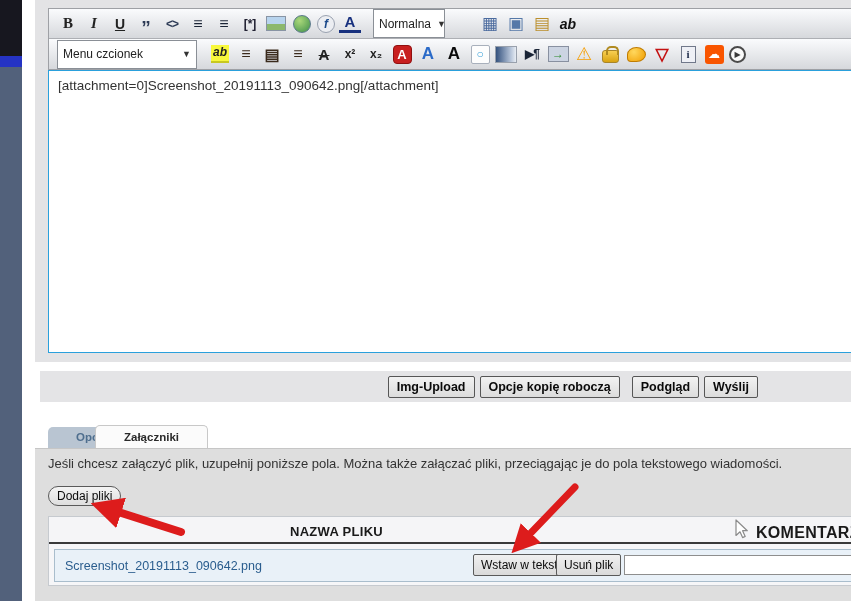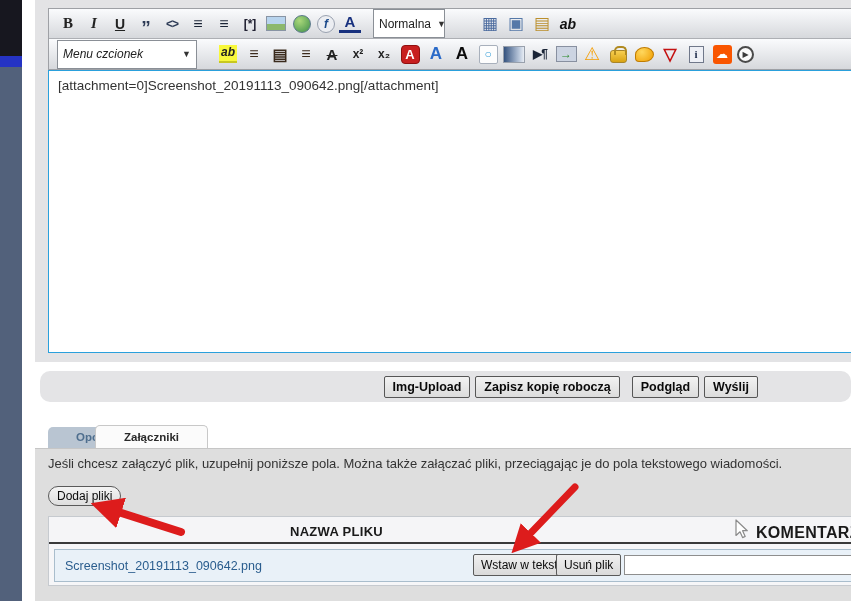--- a/index.html
+++ b/index.html
@@ -40,21 +40,21 @@
     border:1px solid #9aa2b0; color:#1c4a8a; font-style:italic; font-weight:bold; font-size:12px; }
   .ic-fontcolor { color:#17307e; font-weight:bold; font-size:15px; border-bottom:3px solid #17307e; line-height:1.05; height:auto; }
   .ic-table { color:#4a6a9e; font-size:17px; }
   .ic-copy  { color:#5578a8; font-size:17px; }
   .ic-paste { color:#bb8f2c; font-size:17px; }
   .ic-ab { font-weight:bold; font-style:italic; font-size:14px; color:#111; }
   .sel { height:29px; background:#fff; border:1px solid #8a8f96; display:flex; align-items:center;
     justify-content:space-between; font-size:12px; color:#222; padding:0 5px; cursor:pointer; }
   .sel .arr { font-size:9px; color:#333; margin-left:6px; }
   .sel-format { width:72px; margin-left:8px; }
-  .sel-font { width:140px; margin-right:16px;font-style:italic; }
+  .sel-font { width:140px; margin-right:8px; }
   .gap-lg { margin-left:30px; }
   .ic-hl { background:#f8f83c; font-weight:bold; font-style:italic; font-size:12px; padding:0 2px;
     border-bottom:2px solid #c8c820; height:18px; }
   .ic-align { color:#3a2a1c; font-size:16px; font-weight:bold; }
   .ic-strike { text-decoration:line-through; font-weight:bold; font-size:15px; }
   .ic-supsub { font-weight:bold; font-size:12px; }
   .ic-ared { background:#c81f1f; color:#fff; font-weight:bold; border-radius:4px;
     width:19px; height:19px; min-width:19px; font-size:13px; border:1px solid #901010; }
   .ic-ablue { color:#2a6ac8; font-weight:bold; font-size:17px; }
   .ic-ablack { color:#0a0a0a; font-weight:900; font-size:17px; }
@@ -80,21 +80,21 @@
   .ic-play { width:17px; height:17px; min-width:17px; border:2px solid #4a4a4a; border-radius:50%;
     color:#3a3a3a; font-size:8px; background:#fafafa; }
 
   
   .msg-area { position:absolute; left:48px; top:70px; width:812px; height:283px;
     border:1px solid #2aa0dc; background:#fff; color:#333; font-family:"Liberation Sans", sans-serif;
     font-size:13.5px; padding:7px 9px; resize:none; outline:none; }
 
   
   .actions-panel { position:absolute; left:40px; top:371px; width:811px; height:31px; background:#e4e4e6;
-    display:flex; align-items:center; justify-content:flex-end; gap:5px; padding-right:93px;border-radius:10px; }
+    display:flex; align-items:center; justify-content:flex-end; gap:5px; padding-right:93px; }
   .pbtn { background:linear-gradient(#f2f2f2,#dcdcdc); border:1px solid #565656; border-radius:2px;
     font-weight:bold; font-size:12.5px; color:#0a0a0a; padding:3px 8px; cursor:pointer;
     font-family:"Liberation Sans", sans-serif; }
   .pbtn.gap { margin-right:7px; }
 
   
   .tab { position:absolute; border-radius:5px 5px 0 0; font-weight:bold; font-size:11.5px;
     padding:0 28px; cursor:pointer; }
   .tab-opcje { left:48px; top:427px; height:21px; line-height:21px; background:#b9c5d2; color:#4e6e8e; }
   .tab-zal { left:95px; top:425px; height:23px; line-height:23px; background:#fbfbfb;
@@ -211,21 +211,21 @@
         <span class="ic ic-sc">☁</span>
       </span>
     <span class="ic ic-play">▶</span>
   </div>
 </div>
 
 <textarea class="msg-area" spellcheck="false" style="">[attachment=0]Screenshot_20191113_090642.png[/attachment]</textarea>
 
 <div class="actions-panel">
   <button class="pbtn">Img-Upload</button>
-  <button class="pbtn gap">Zapisz kopię roboczą</button>
+  <button class="pbtn gap">Opcje kopię roboczą</button>
   <button class="pbtn">Podgląd</button>
   <button class="pbtn">Wyślij</button>
 </div>
 
 <div class="tab tab-opcje">Opcje</div>
 <div class="tab tab-zal">Załączniki</div>
 
 <div class="attach-panel">
   <div class="instruction">Jeśli chcesz załączyć plik, uzupełnij poniższe pola. Można także załączać pliki, przeciągając je do pola tekstowego wiadomości.</div>
   <button class="add-files">Dodaj pliki</button>

